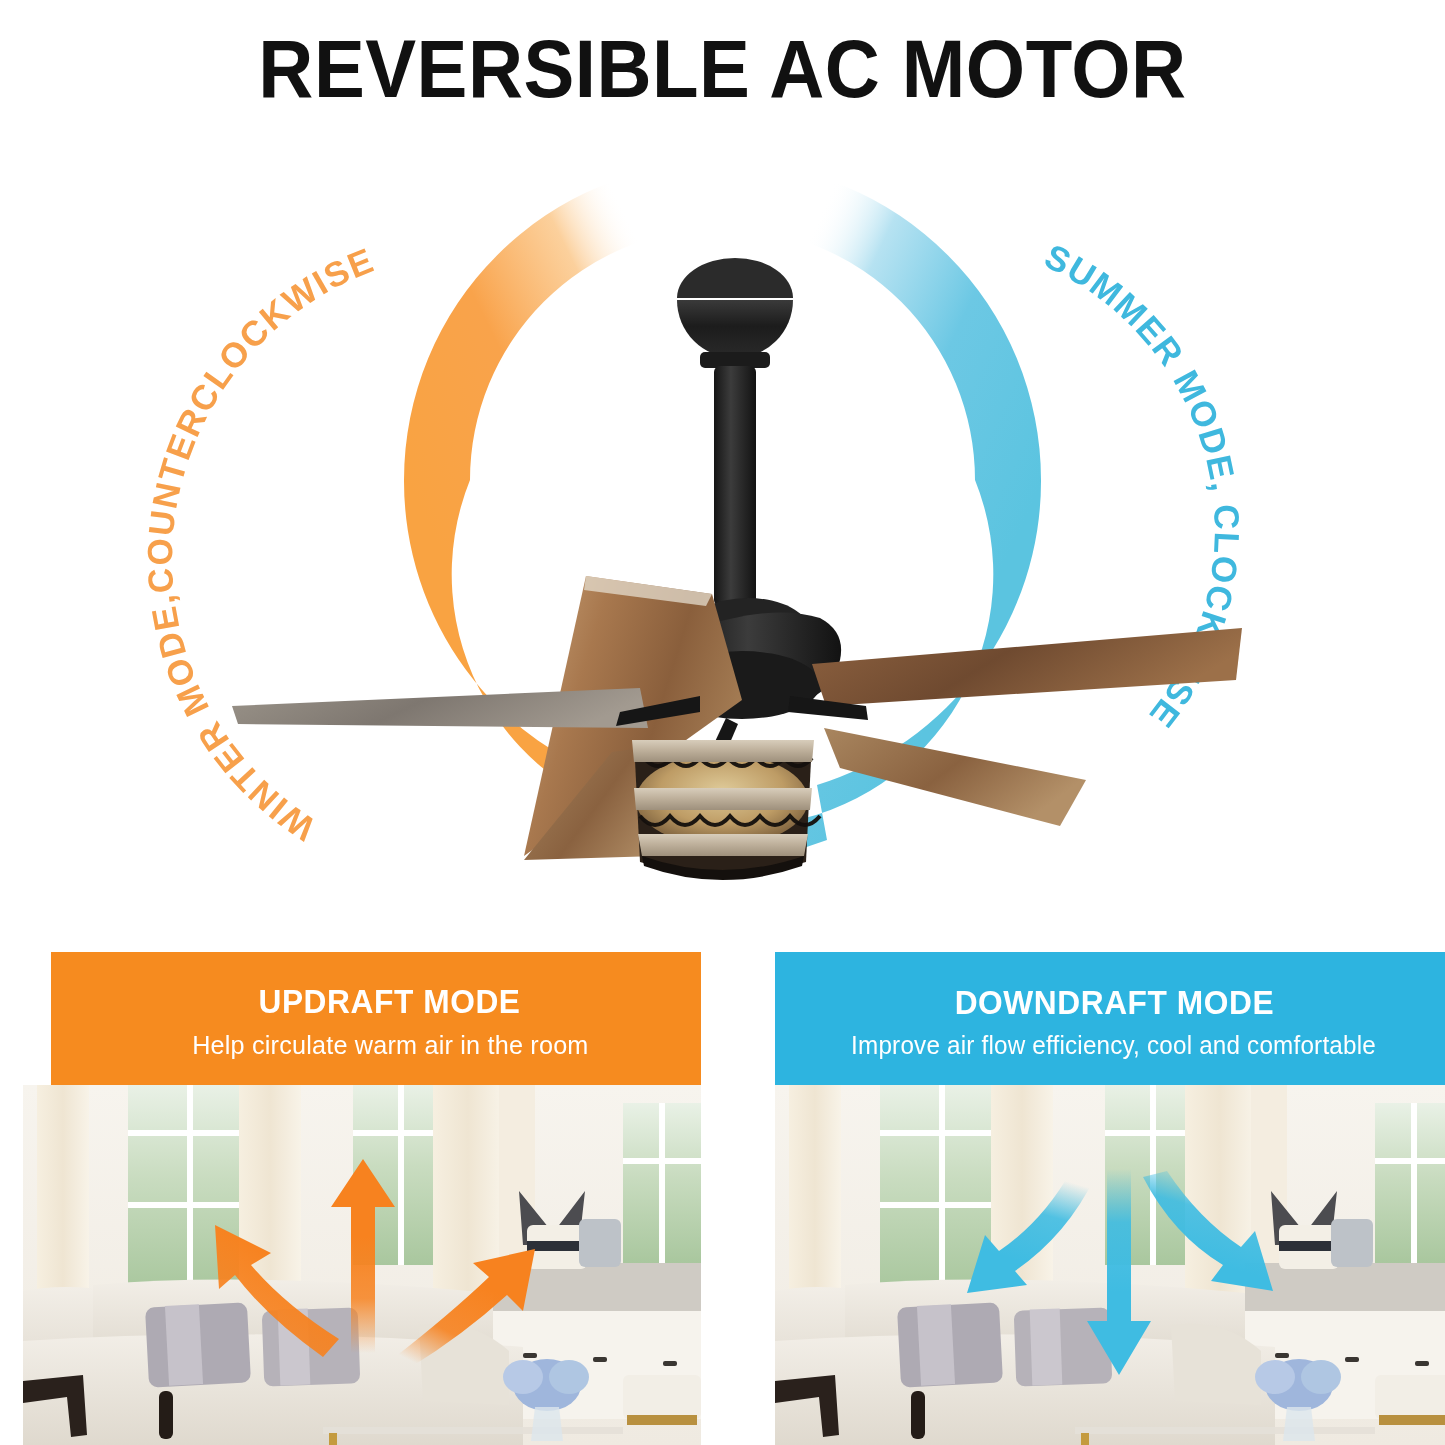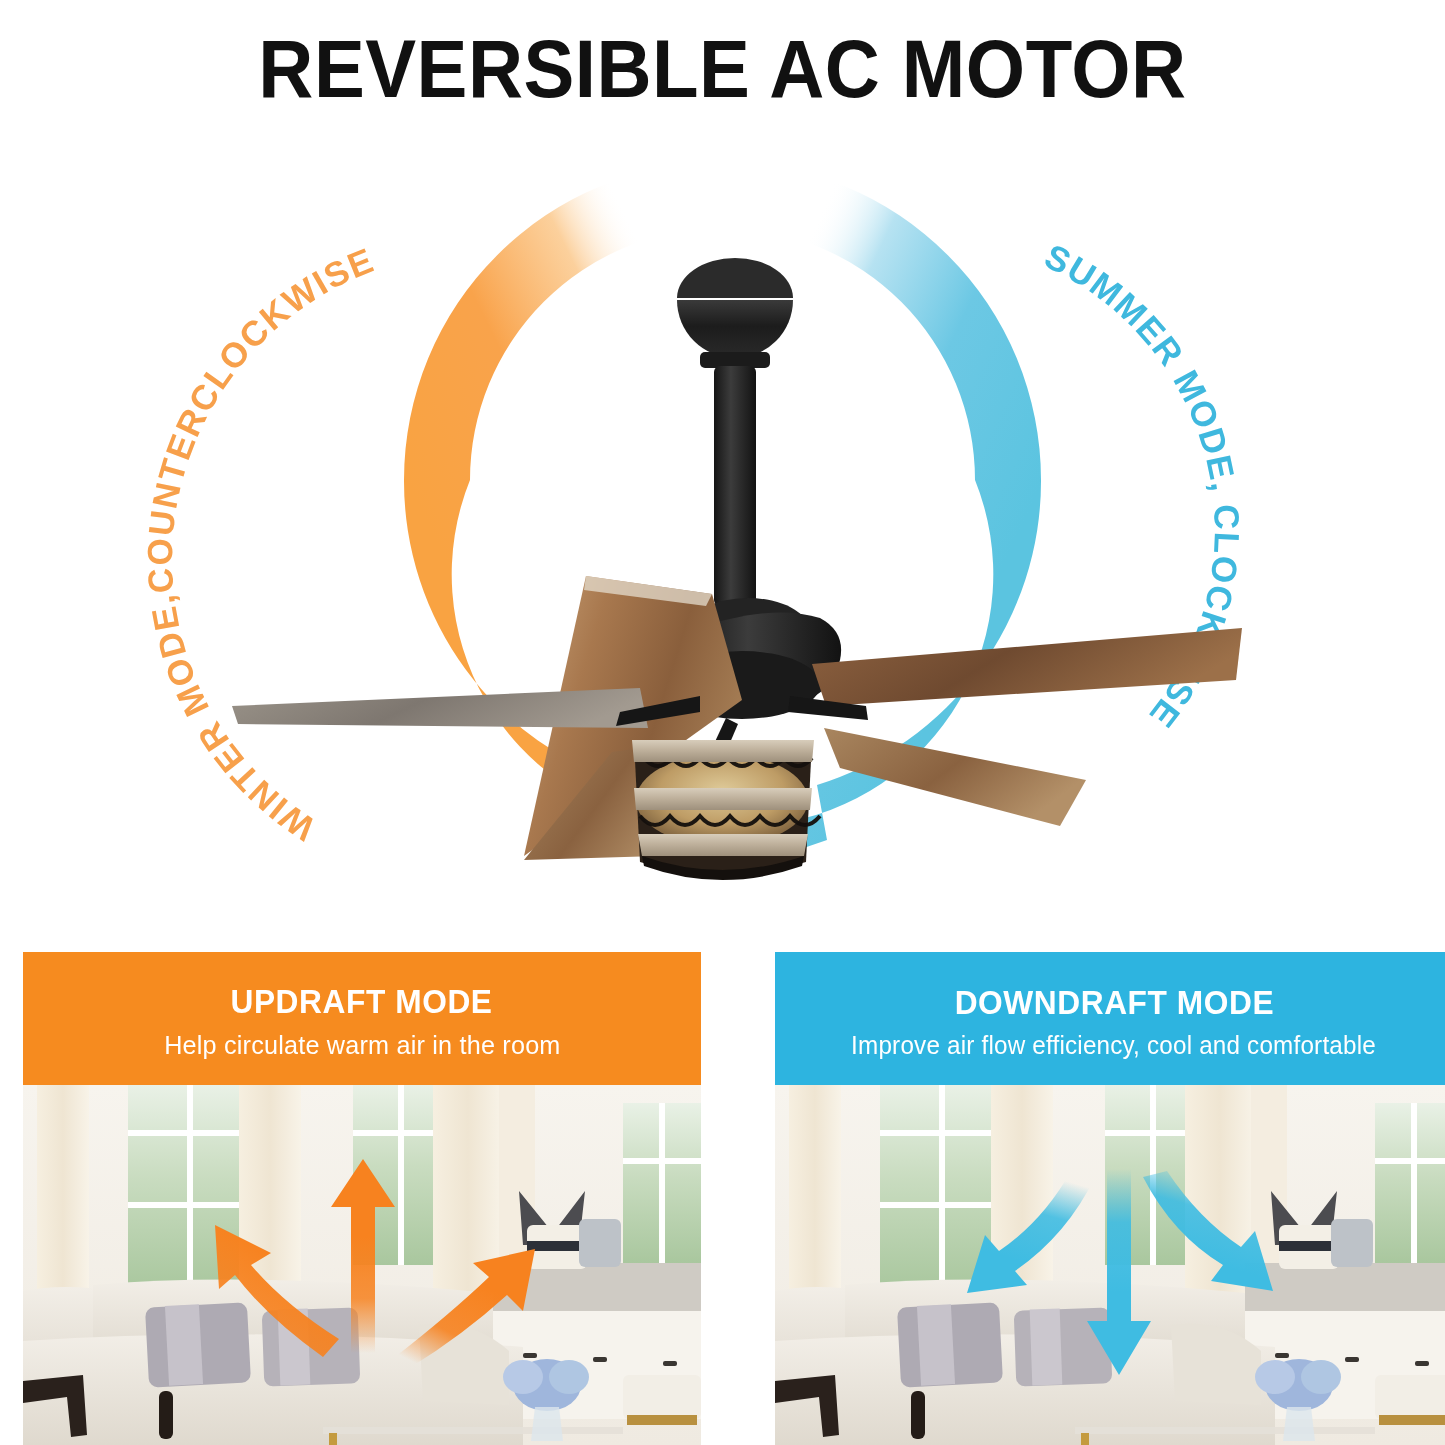--- a/index.html
+++ b/index.html
@@ -56,21 +56,21 @@
   .panel.left{left:23px;}
   .panel.right{left:745px;margin-left:30px;}
 
   .panel-head{
     height:133px;width:100%;
     display:flex;flex-direction:column;
     align-items:center;justify-content:center;
     box-sizing:border-box;
     padding-top:6px;
   }
-  .panel.left .panel-head{background:#F68B1F;}
+  .panel.left .panel-head{background:#F68B1F;margin-left:28px;}
   .panel.right .panel-head{background:#2DB4E0;}
 
   .panel-title{
     color:#ffffff;
     font-size:33px;
     font-weight:bold;
     letter-spacing:0.6px;
     margin-bottom:9px;
     transform:scaleX(0.96);
   }

